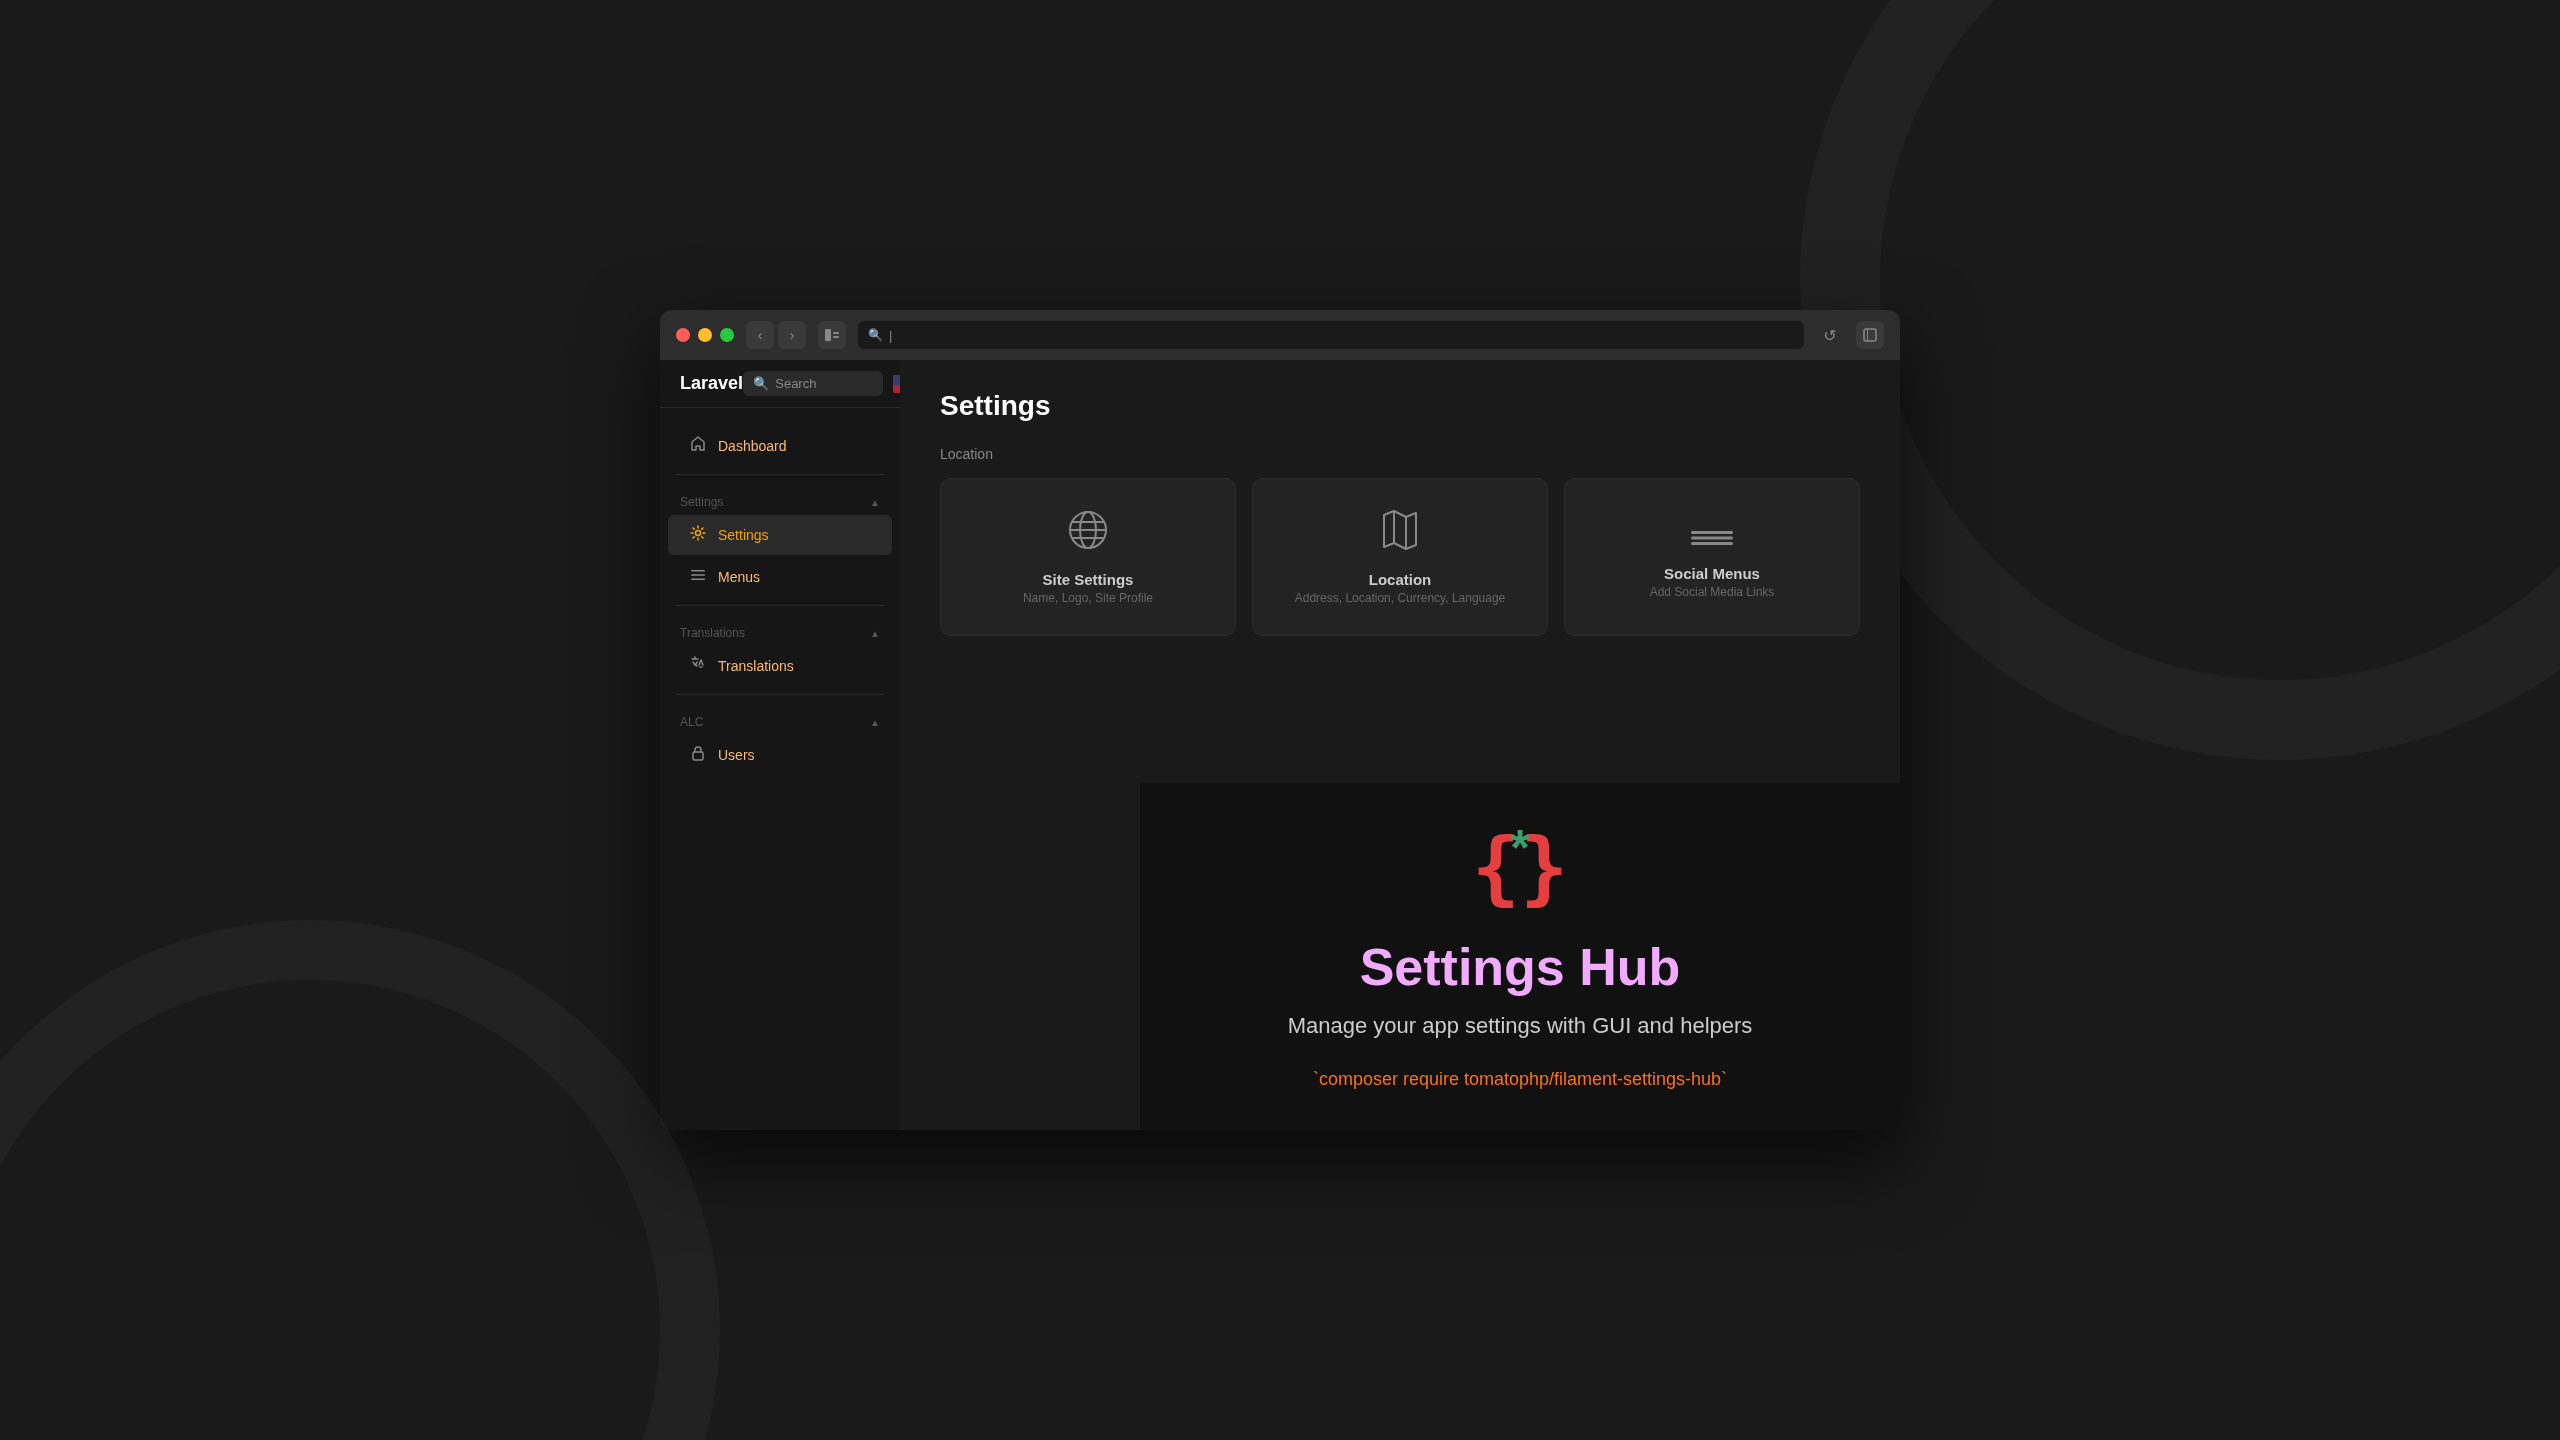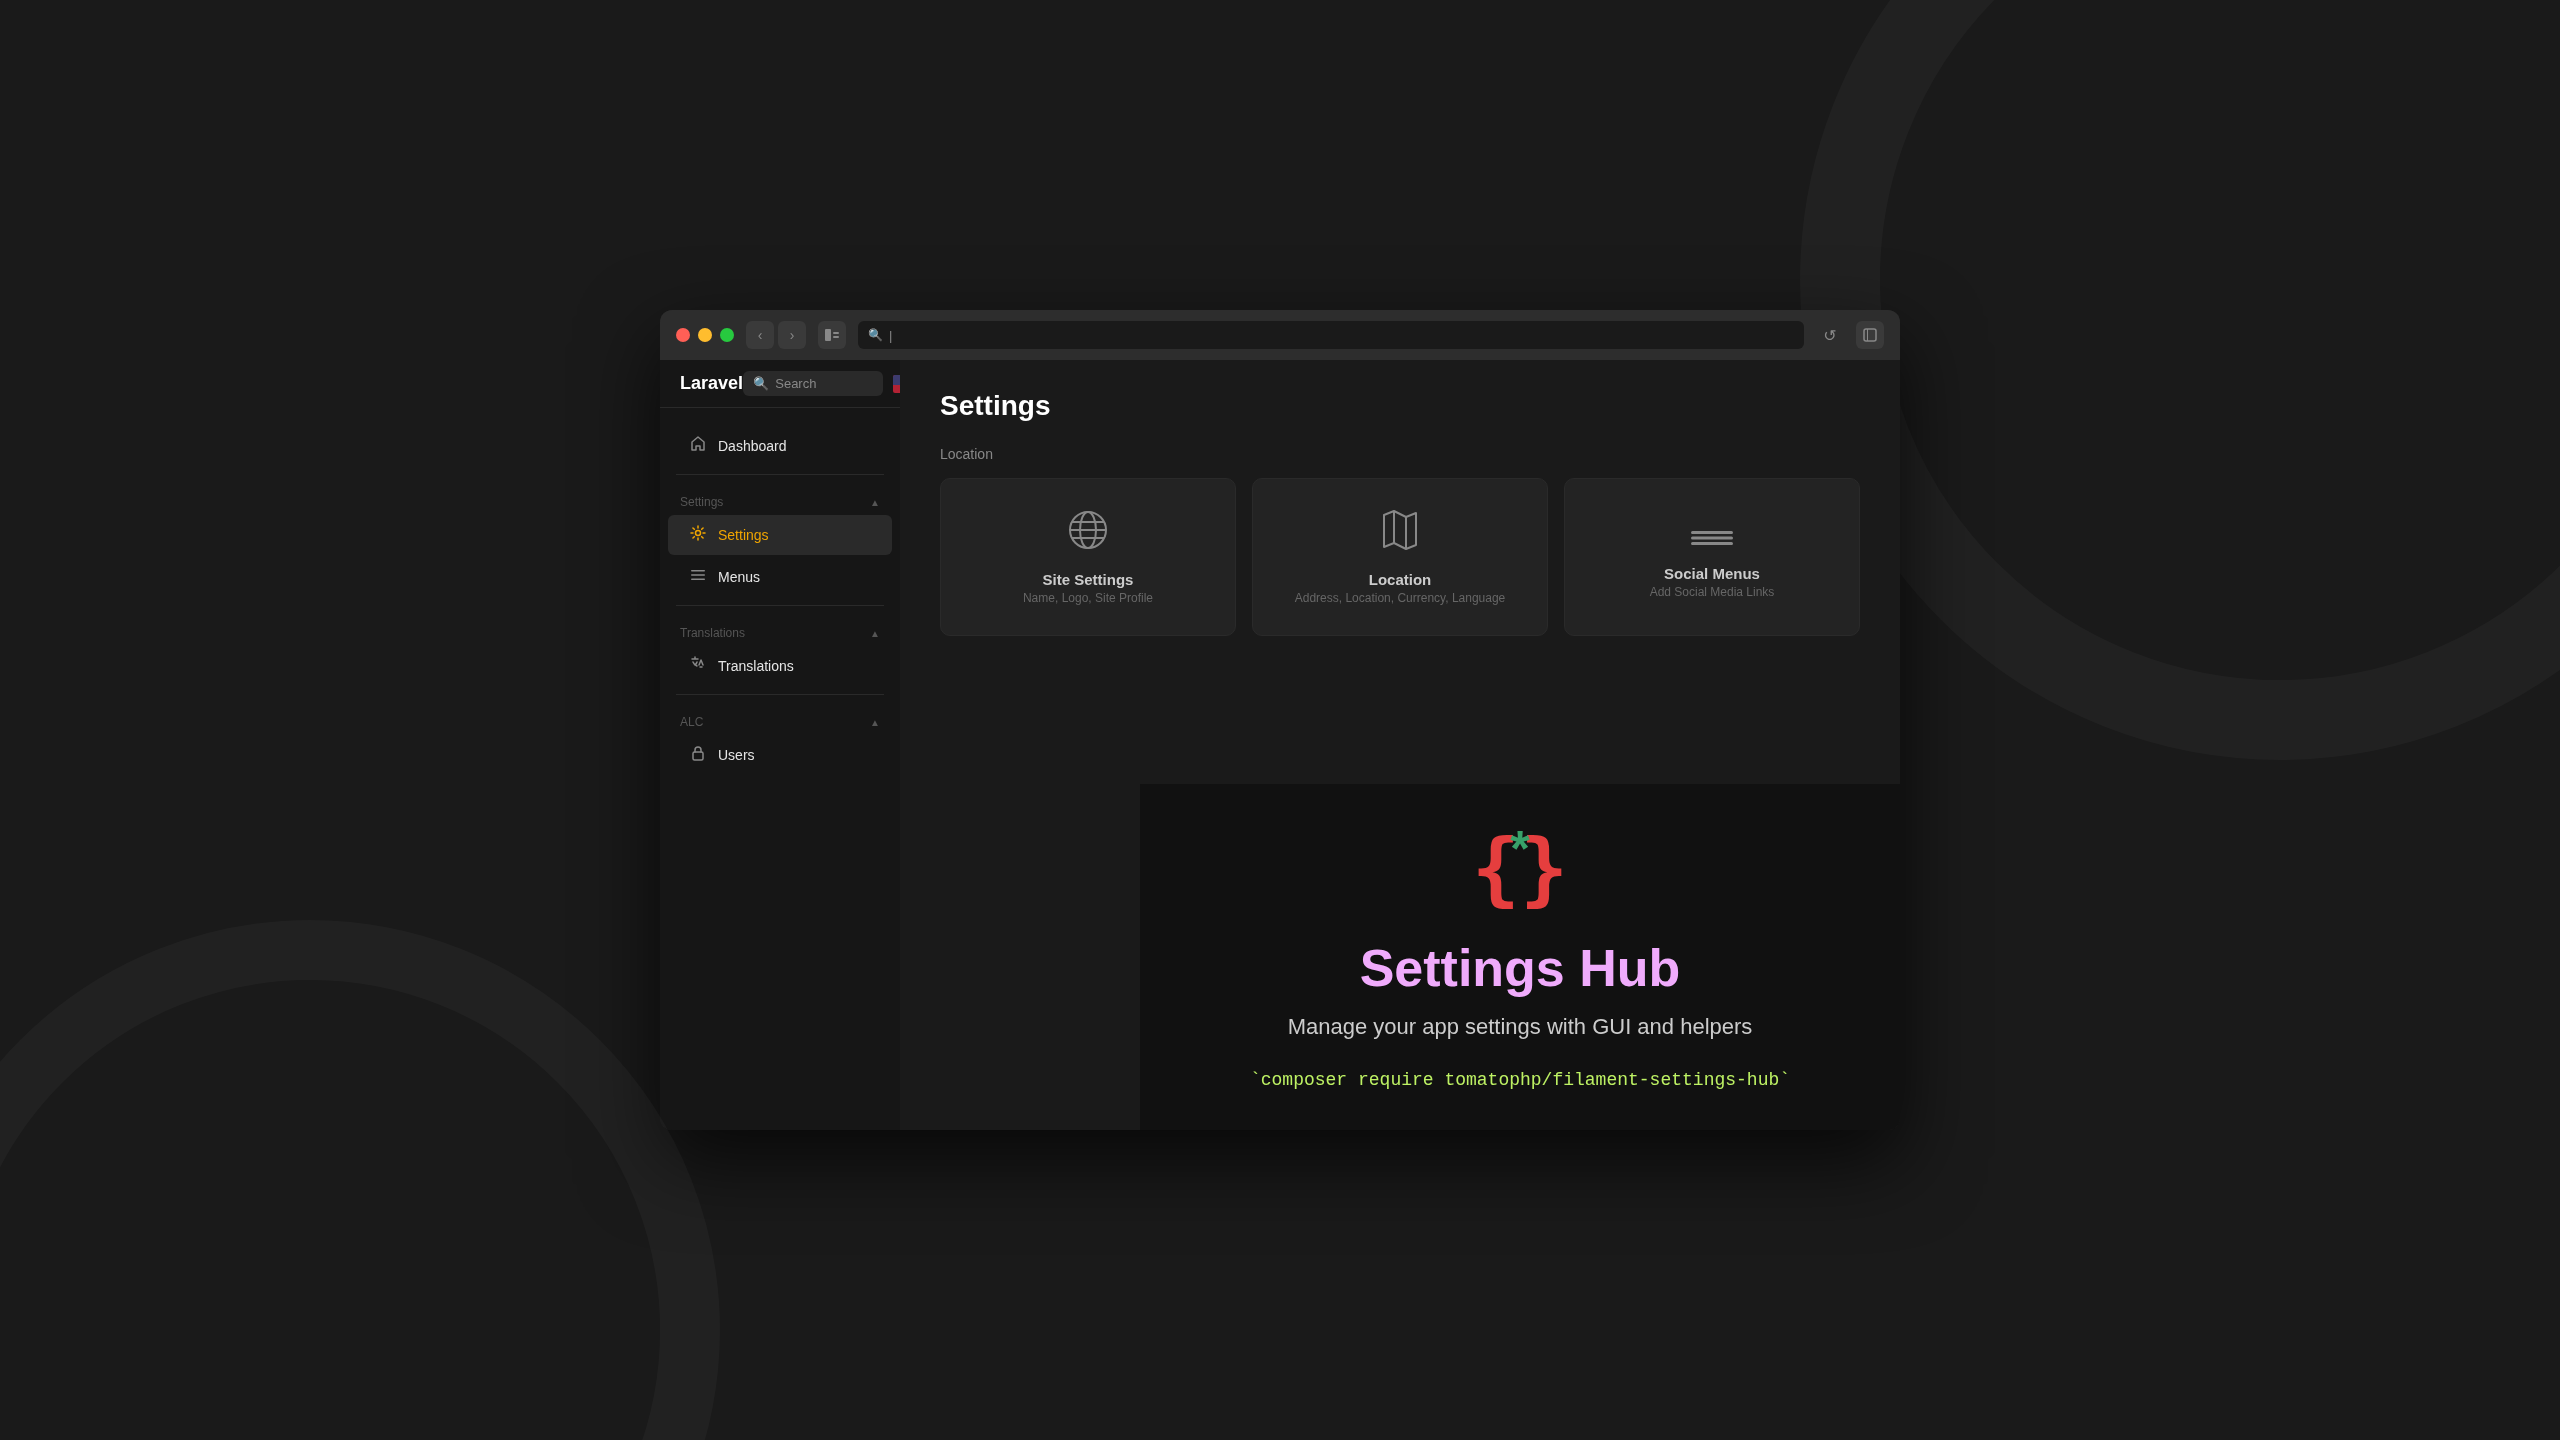--- a/index.html
+++ b/index.html
@@ -223,21 +223,21 @@
       flex: 1;
       overflow-y: auto;
     }
 
     .sidebar-nav::-webkit-scrollbar { width: 0; }
 
     .nav-item {
       display: flex;
       align-items: center;
       padding: 10px 20px;
-      color: #e5e5e5;
+      color: #fdba74;
       font-size: 14px;
       cursor: pointer;
       gap: 10px;
       border-radius: 6px;
       margin: 2px 8px;
       transition: background 0.15s;
     }
 
     .nav-item.active {
       background: #2a2a2a;
@@ -361,22 +361,22 @@
       margin-bottom: 16px;
     }
 
     .promo-desc {
       color: #cccccc;
       font-size: 22px;
       margin-bottom: 30px;
     }
 
     .promo-code {
-      font-family: Liberation Mono, monospace;
-      color: #bef264;
+      font-family: Liberation Sans, sans-serif;
+      color: #f97316;
       font-size: 18px;
       background: transparent;
     }
 
     
     .us-flag {
       width: 28px;
       height: 18px;
       border-radius: 2px;
       overflow: hidden;

